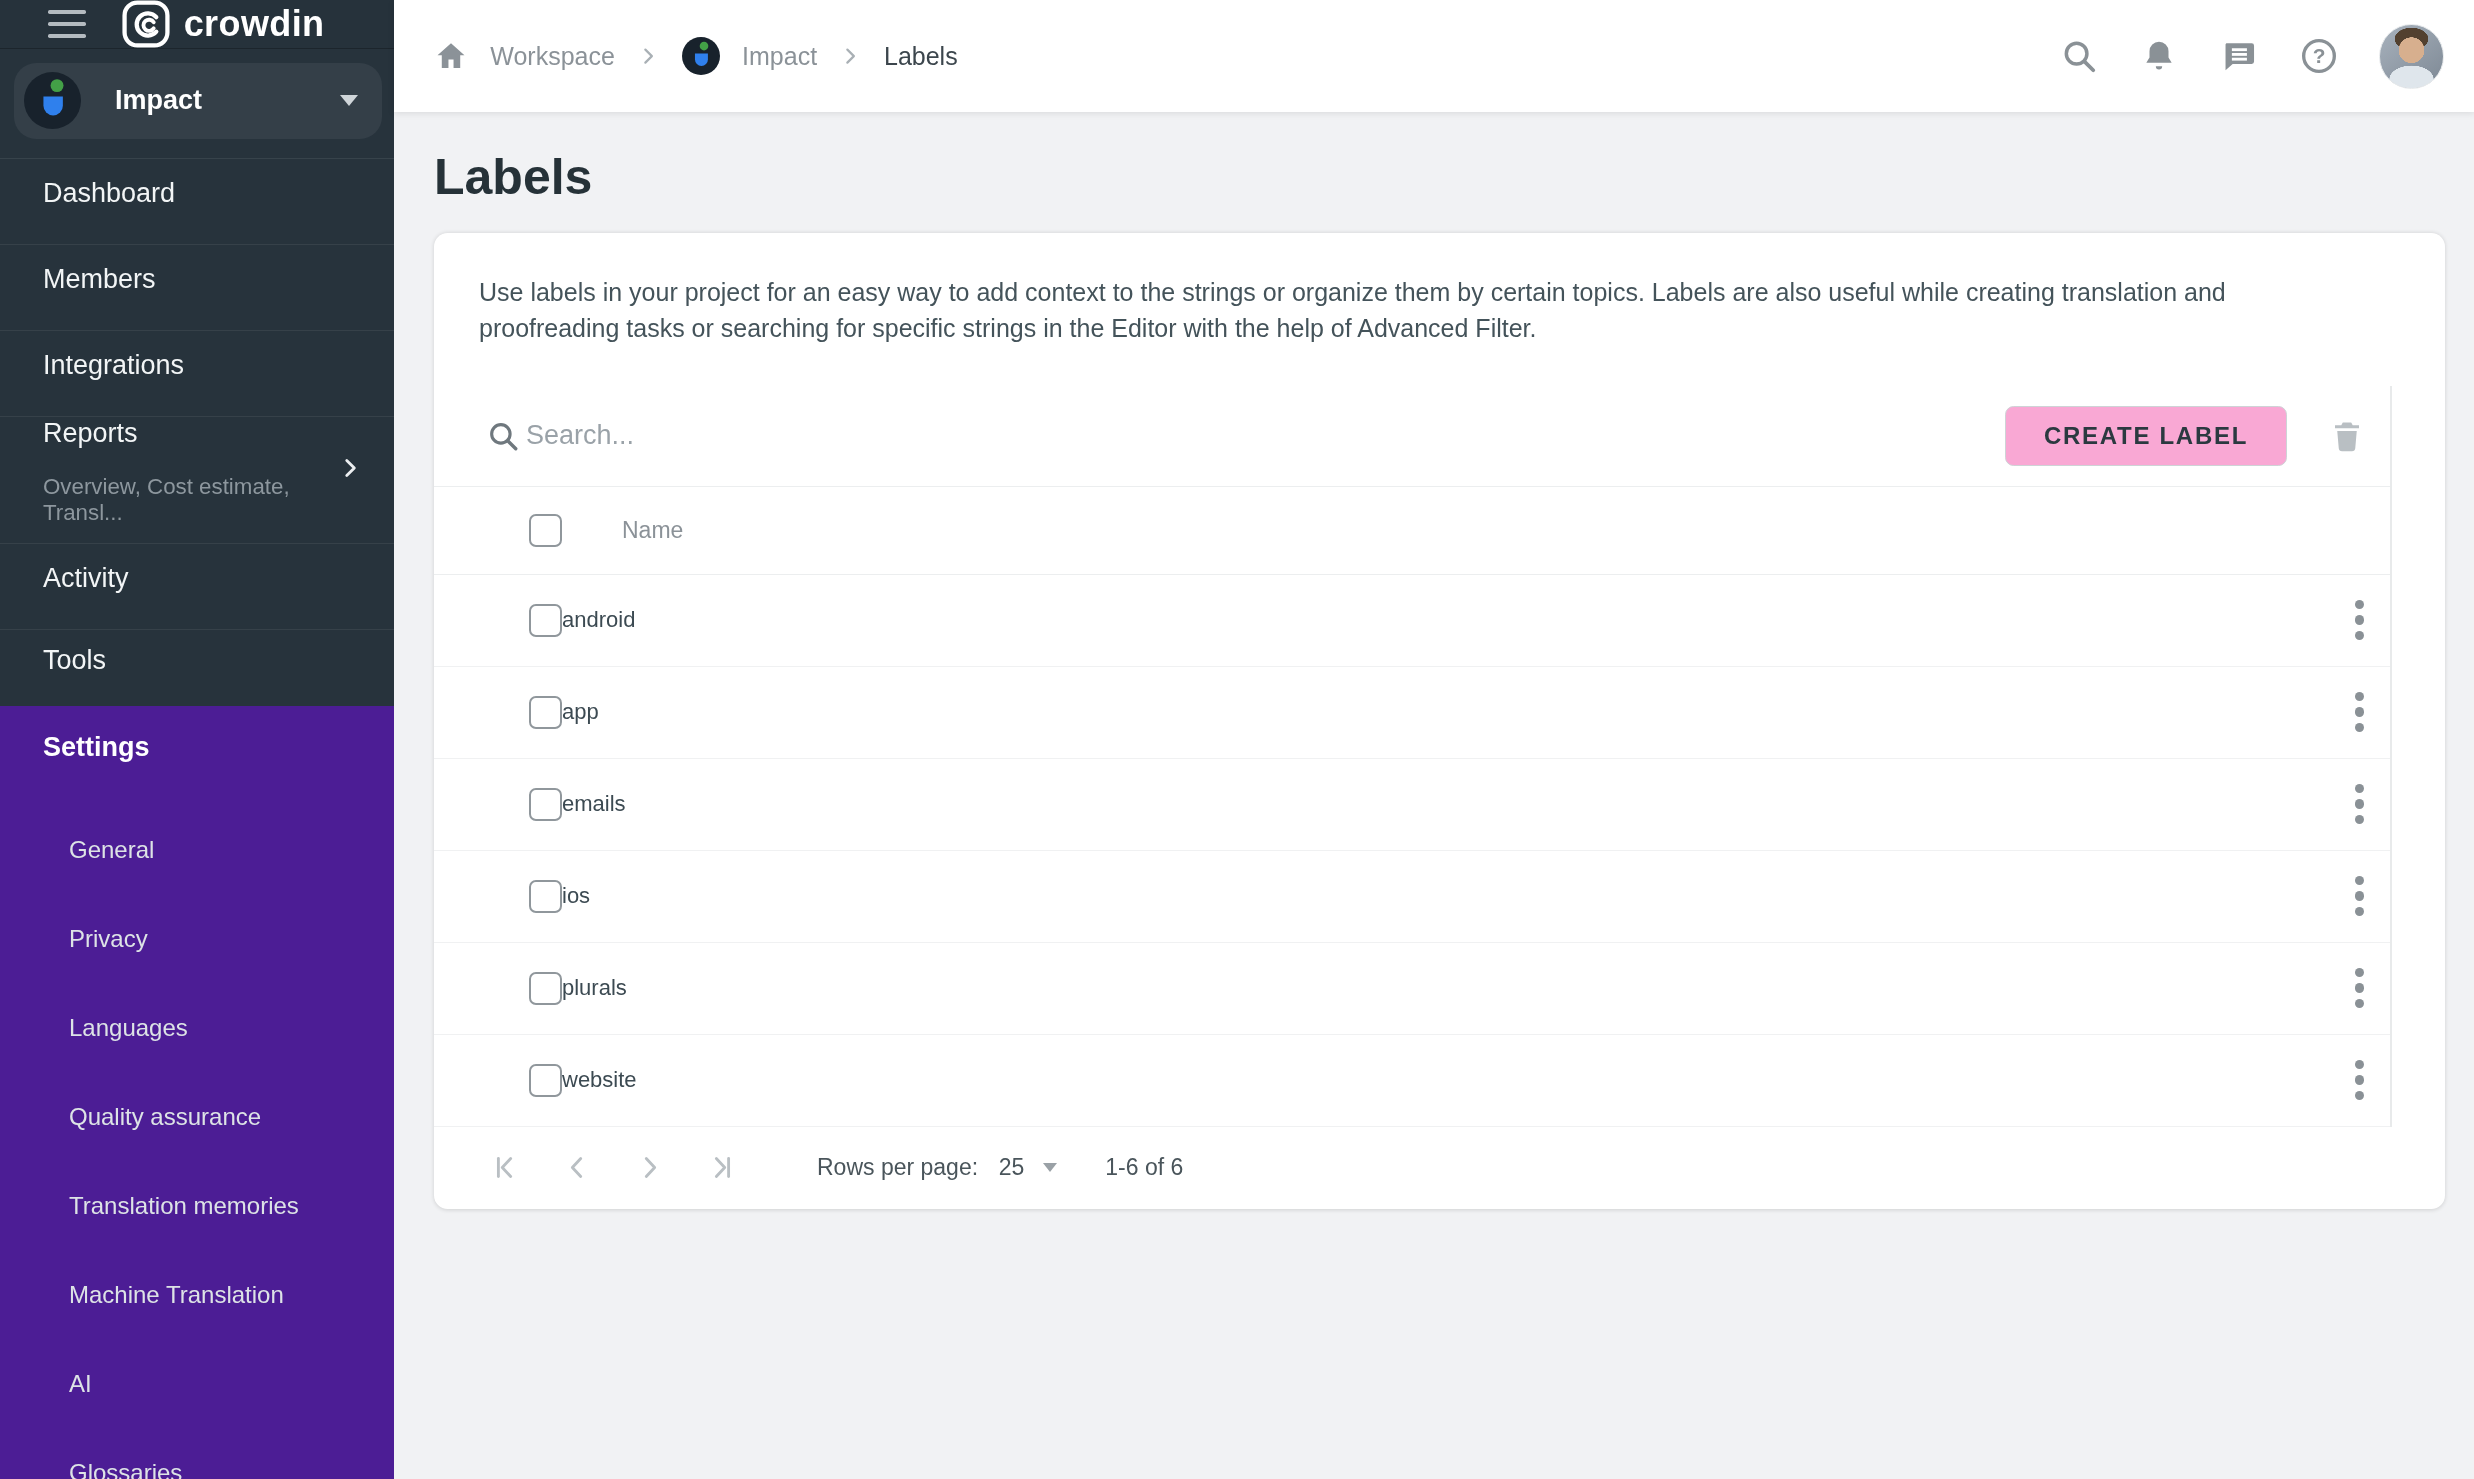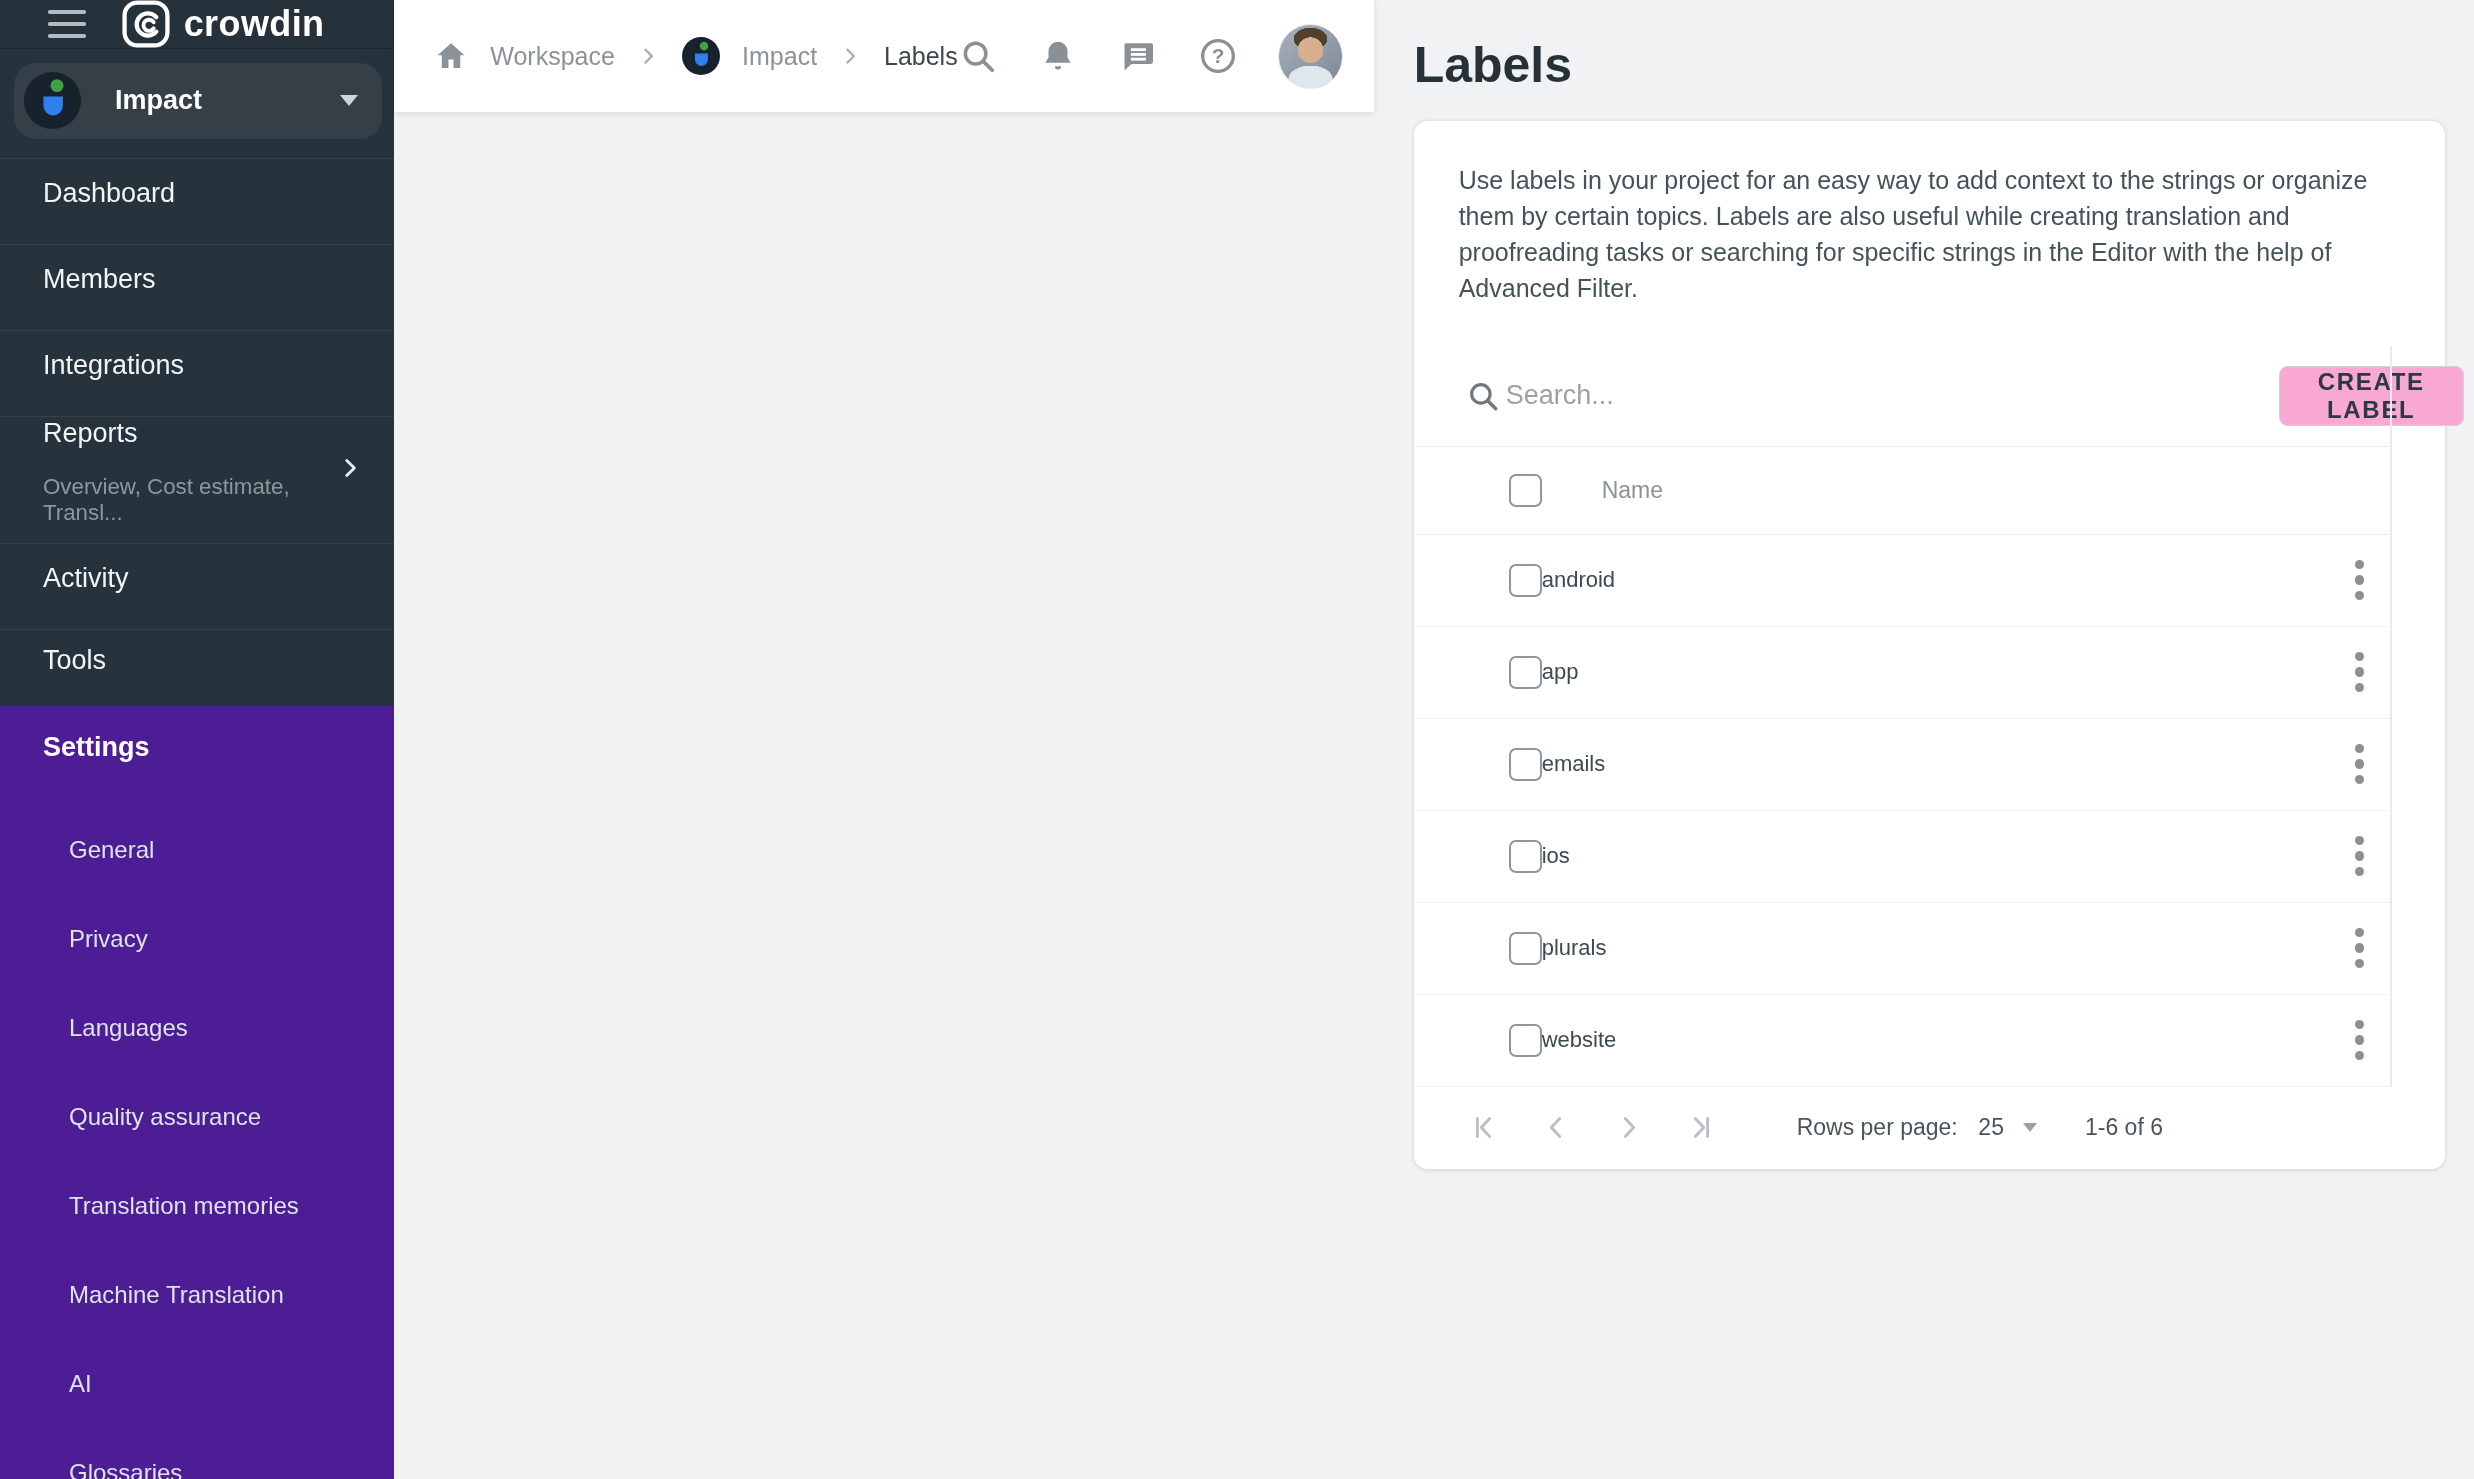--- a/index.html
+++ b/index.html
@@ -26,21 +26,21 @@
   .nav-item.has-sub { height:127px; }
   .nav-sublabel { font-size:22.3px; color:#8d979e; margin-top:25px; font-weight:400; }
   .nav-chevron { position:absolute; right:31px; top:38px; }
 
   .settings-section { background:#4c1d95; flex:1; display:flex; flex-direction:column;gap:33px; }
   .settings-header { padding:26px 0 0 43px; height:83px; font-size:27px; font-weight:600; color:#fff; }
   .settings-item { height:56px; display:flex; align-items:center; padding-left:57px; font-size:24px; color:#dde3e6; cursor:pointer;margin-left:12px; }
   .settings-item.active { height:57px; background:#3a474f; color:#6cc06f; }
 
   
-  .content { flex:1; display:flex; flex-direction:row; min-width:0; }
+  .content { flex:1; display:flex; flex-direction:column; min-width:0; }
   .topbar { height:112px; background:#fff; display:flex; align-items:center; padding:0 31px 0 40px; box-shadow:0 1.7px 6.9px rgba(0,0,0,.10); position:relative; z-index:2; }
   .breadcrumb { display:flex; align-items:center; gap:22.3px; }
   .crumb { font-size:25px; color:#8b9298; cursor:pointer; }
   .crumb.current { color:#3c464d; font-weight:500; cursor:default; }
   .topbar-right { margin-left:auto; display:flex; align-items:center; gap:40px; }
   .icon-btn { width:40px; height:40px; background:none; border:none; cursor:pointer; display:flex; align-items:center; justify-content:center; }
   .avatar { width:65px; height:65px; border-radius:50%; cursor:pointer; border:1.7px solid #e7eaec;
     background:
       radial-gradient(ellipse 22.3px 13.7px at 50% 86%, #dfe6ec 98%, transparent),
       radial-gradient(circle 13px at 50% 40%, #d7af8e 98%, transparent),

